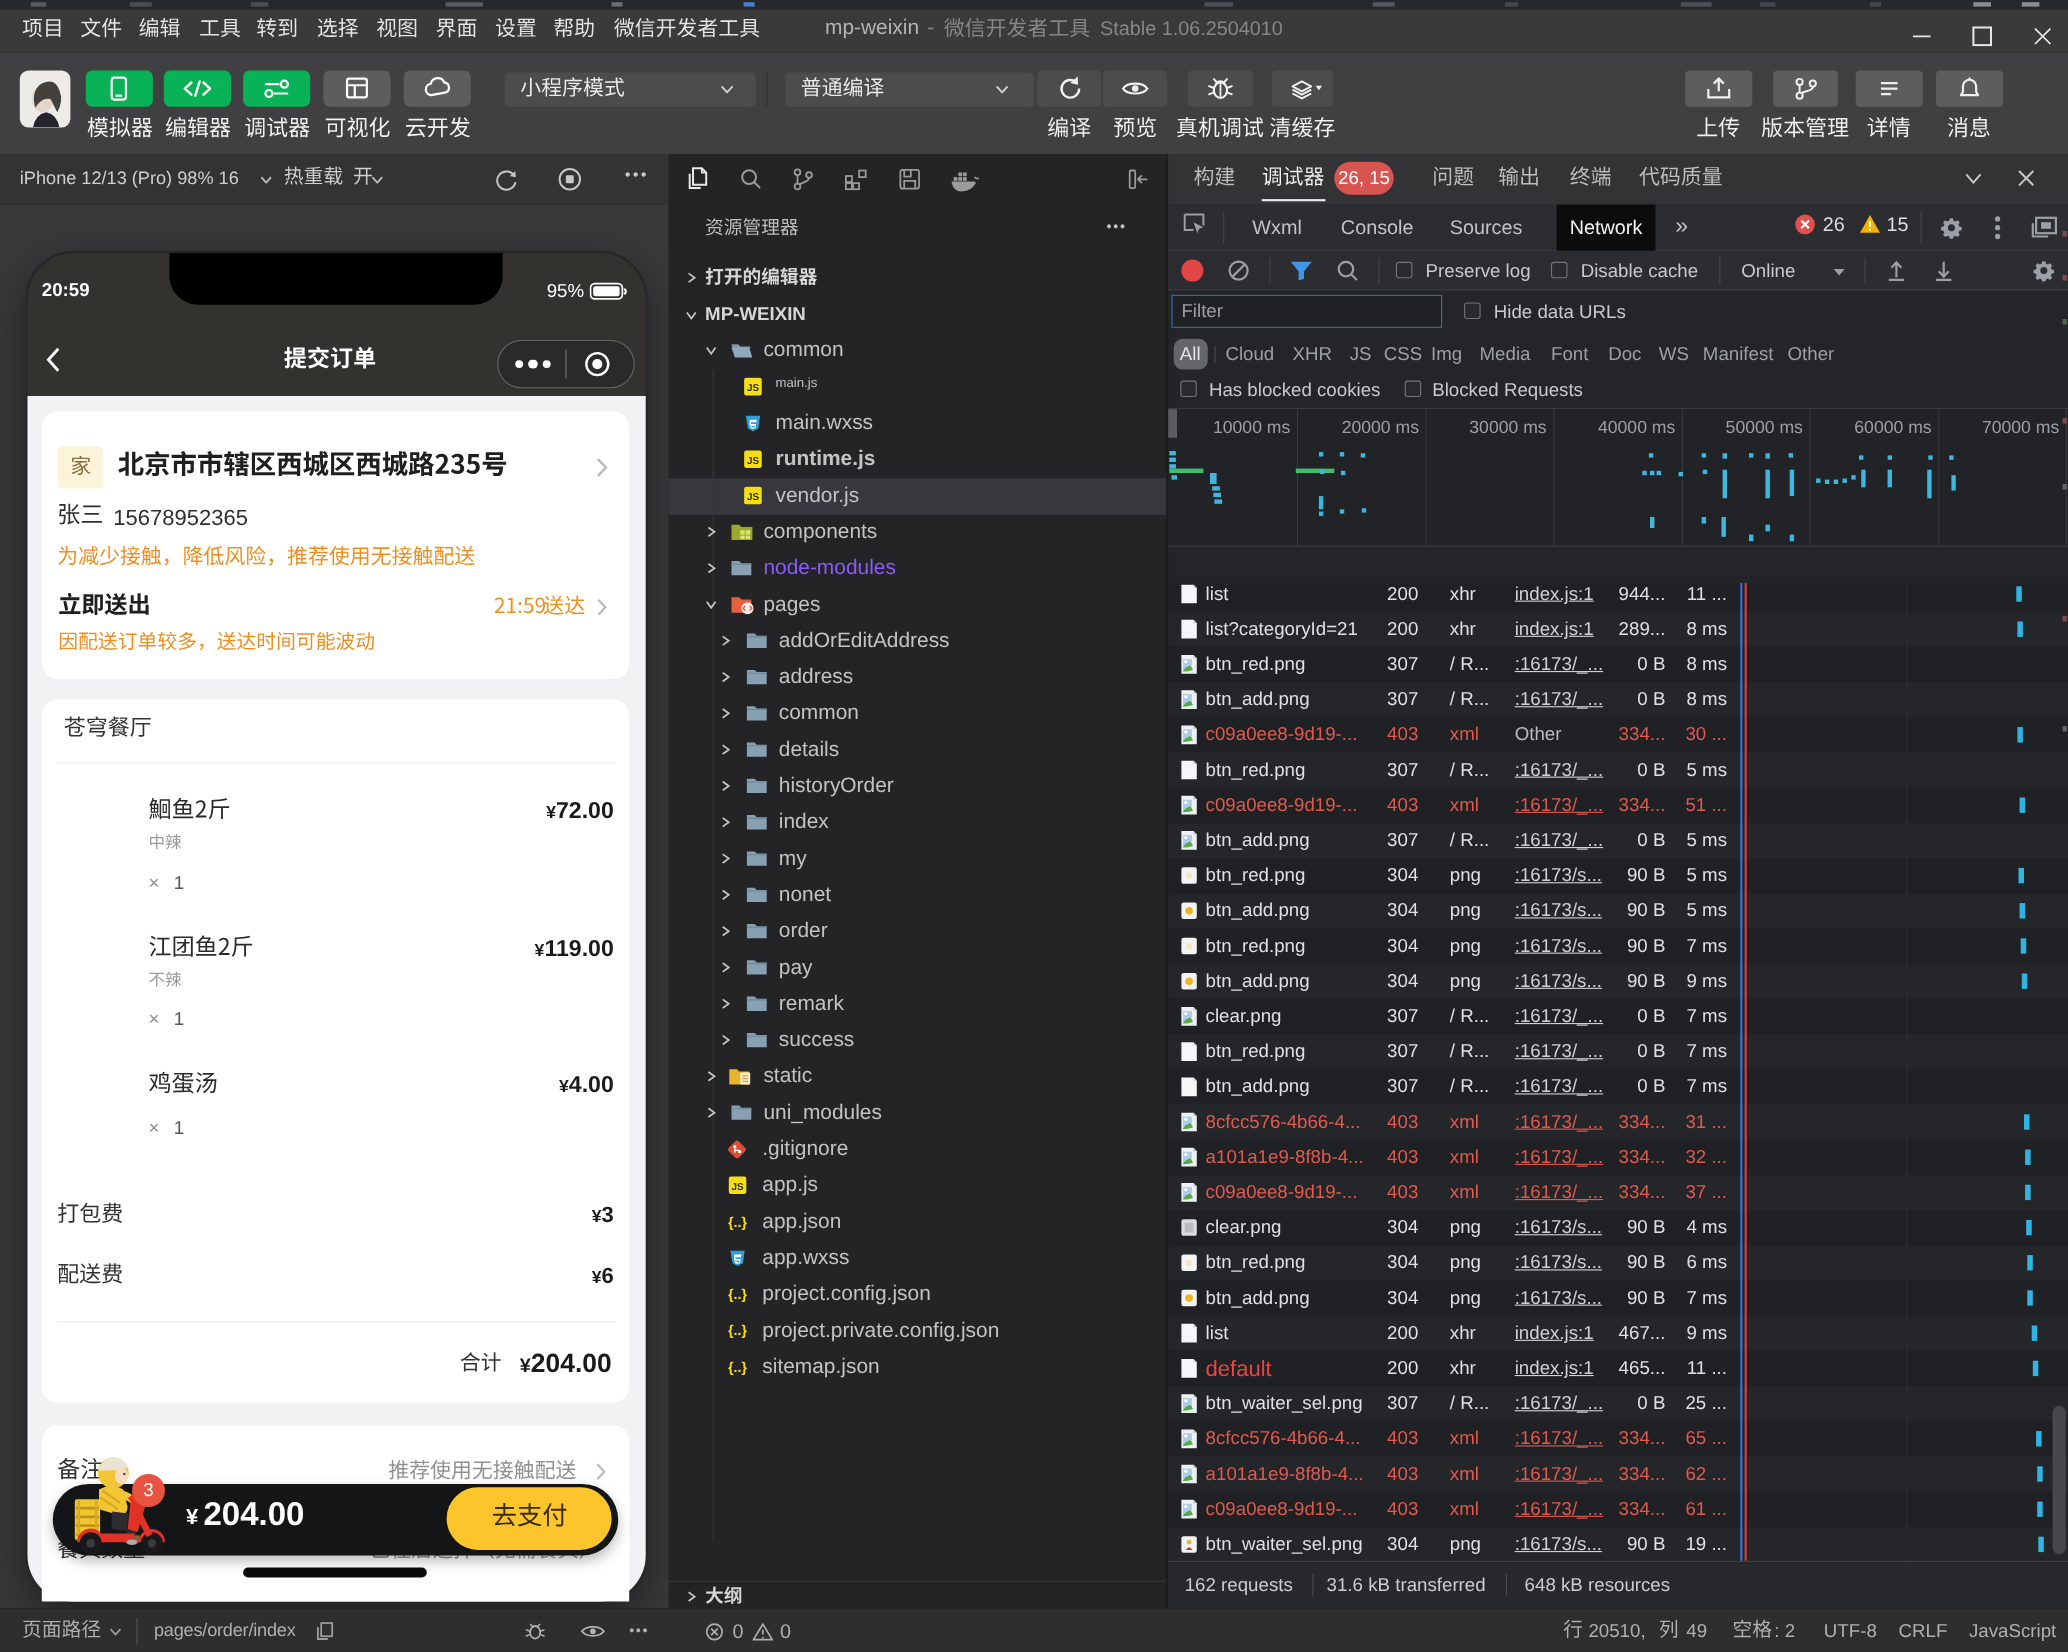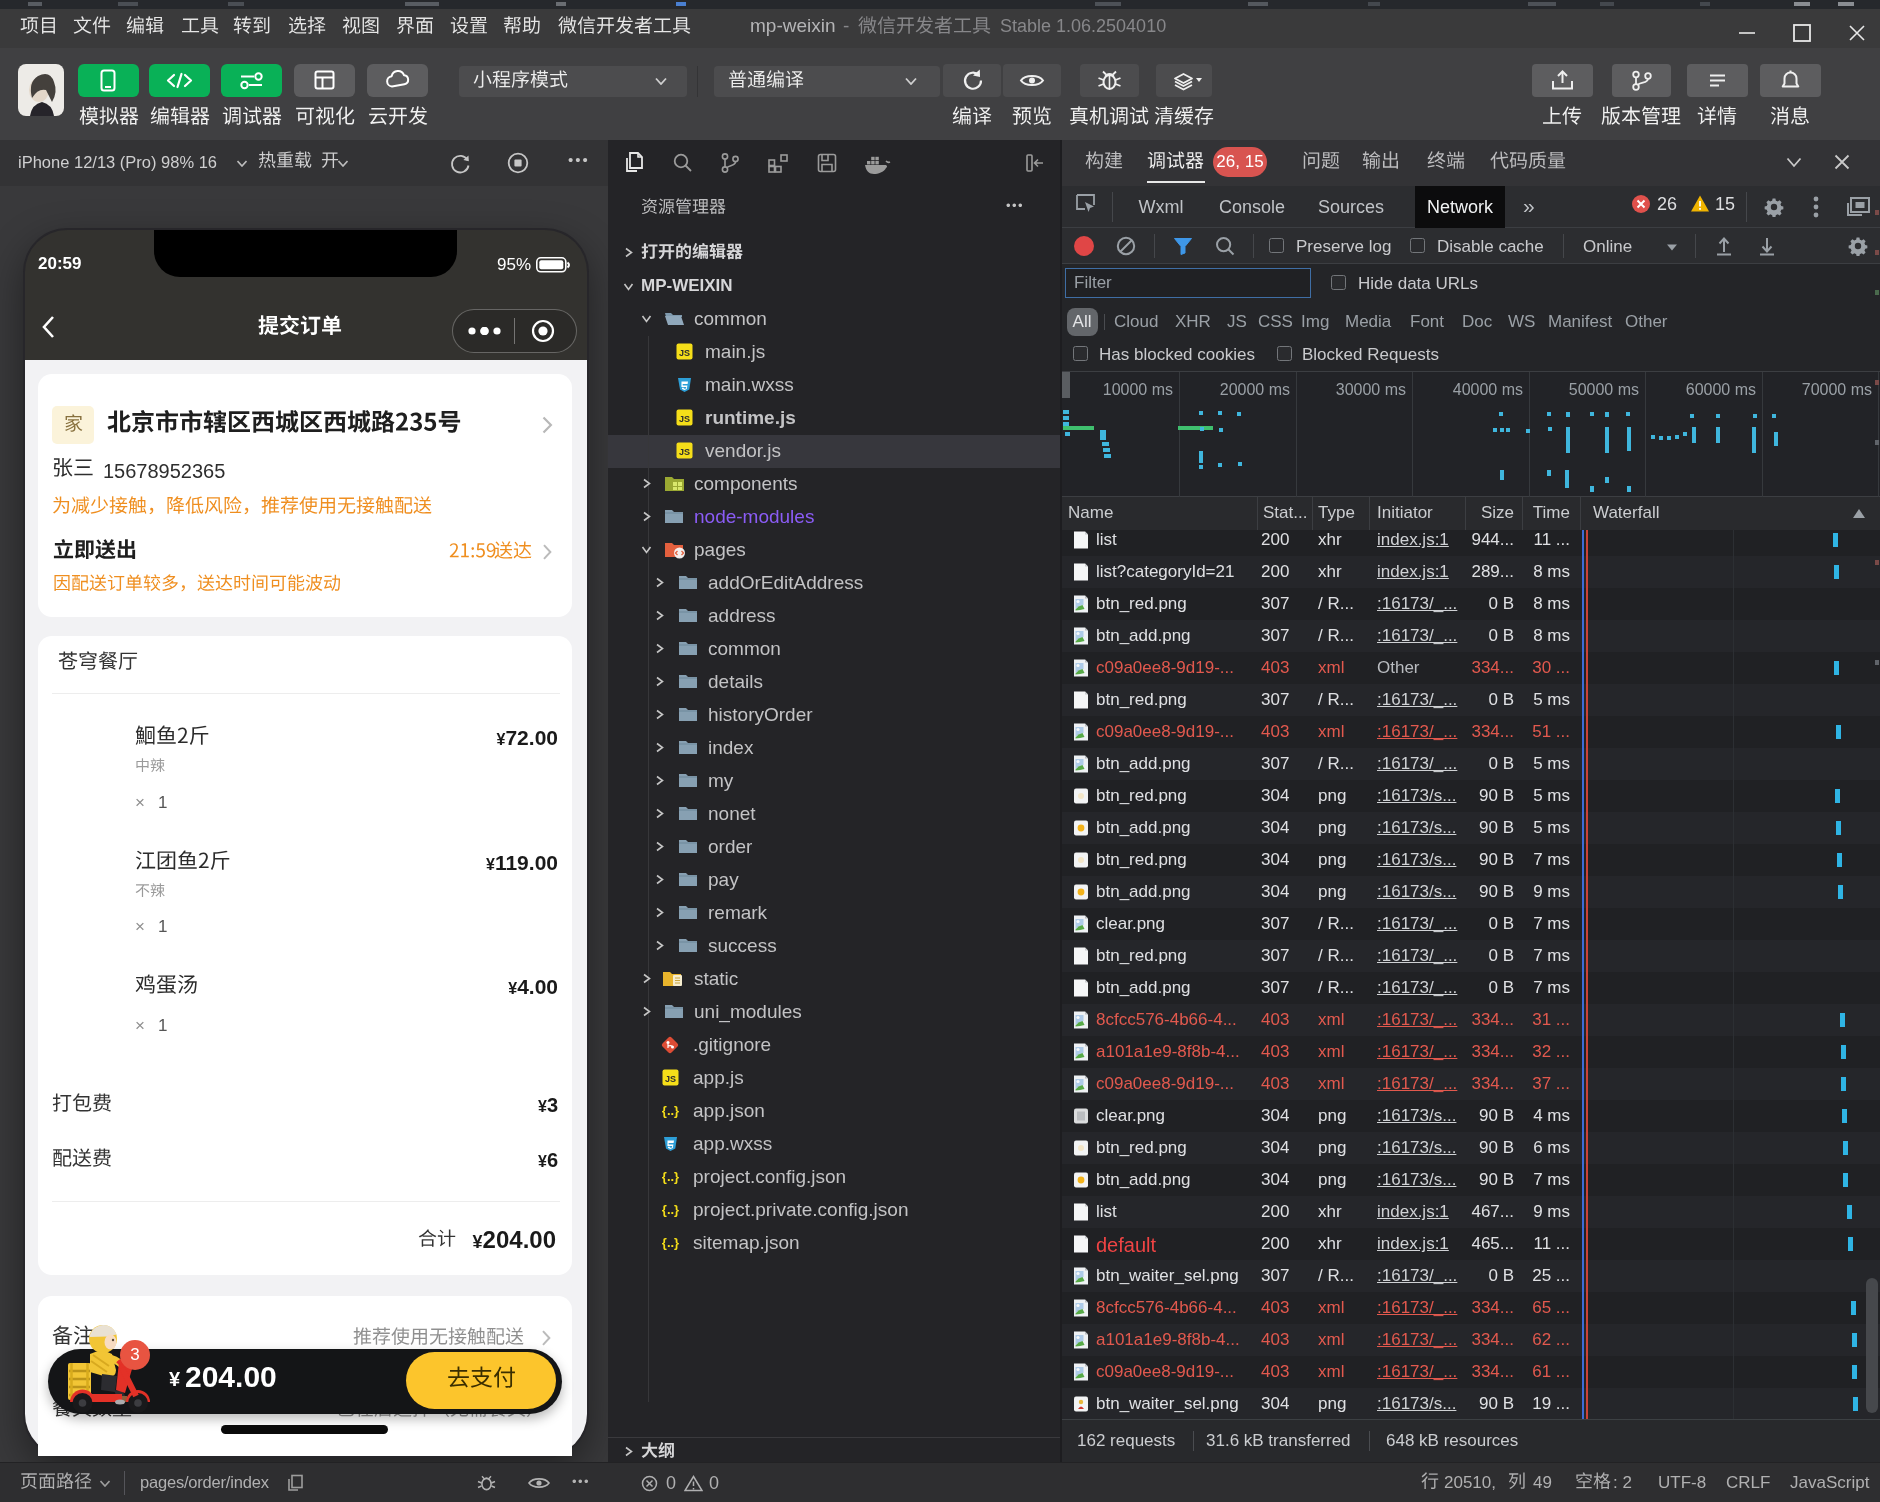--- a/index.html
+++ b/index.html
@@ -991,21 +991,21 @@
           <path d="M1 6 h16 l3 9 h-16 z" fill="#90a8bb"></path>
         </svg>
       </div>
       <div style="position:absolute;left:86px;top:169.1px;font-size:19px;color:#c3c3c5;font-weight:400;line-height:1;white-space:pre;">common</div>
       <div style="position:absolute;left:68px;top:203px;width:17px;height:17px;">
         <svg width="17" height="17">
           <rect x="0.5" y="0.5" width="16" height="16" rx="2" fill="#f5de19"></rect>
           <text x="8.5" y="12.5" font-family="Liberation Sans" font-size="9" font-weight="bold" fill="#2d2d2d" text-anchor="middle">JS</text>
         </svg>
       </div>
-      <div style="position:absolute;left:97px;top:202.1px;font-size:19px;color:#c3c3c5;font-weight:400;line-height:1;white-space:pre;">main.js</div>
+      <div style="position:absolute;left:97px;top:202.1px;font-size:12px;color:#c3c3c5;font-weight:400;line-height:1;white-space:pre;">main.js</div>
       <div style="position:absolute;left:68px;top:236px;width:17px;height:17px;">
         <svg width="17" height="17">
           <path d="M2 2 h13 l-1.7 11.5 L8.5 16 L4 13.5 Z" fill="#2d9fd8"></path>
           <path d="M5.5 5.5 h6.5 l-0.4 2.4 h-5 l0.2 1.6 h4.6 l-0.6 3.6 l-2.4 0.9 l-2.3 -0.9 l-0.2 -1.4 h1.9 l0.1 0.7 l1 0.4 l1.1 -0.4 l0.2 -1.4 h-4.8 z" fill="#fff"></path>
         </svg>
       </div>
       <div style="position:absolute;left:97px;top:235.1px;font-size:19px;color:#c3c3c5;font-weight:400;line-height:1;white-space:pre;">main.wxss</div>
       <div style="position:absolute;left:68px;top:269px;width:17px;height:17px;">
         <svg width="17" height="17">
           <rect x="0.5" y="0.5" width="16" height="16" rx="2" fill="#f5de19"></rect>
@@ -1527,40 +1527,20 @@
         <div style="position:absolute;left:621px;top:60px;width:4px;height:4px;background:#3fb6dd"></div>
         <div style="position:absolute;left:630px;top:55px;width:4px;height:16px;background:#3fb6dd"></div>
         <div style="position:absolute;left:628px;top:42px;width:4px;height:4px;background:#3fb6dd"></div>
         <div style="position:absolute;left:654px;top:55px;width:4px;height:16px;background:#3fb6dd"></div>
         <div style="position:absolute;left:654px;top:42px;width:4px;height:4px;background:#3fb6dd"></div>
         <div style="position:absolute;left:691px;top:42px;width:4px;height:4px;background:#3fb6dd"></div>
         <div style="position:absolute;left:690px;top:55px;width:4px;height:26px;background:#3fb6dd"></div>
         <div style="position:absolute;left:712px;top:60px;width:4px;height:14px;background:#3fb6dd"></div>
         <div style="position:absolute;left:710px;top:42px;width:4px;height:4px;background:#3fb6dd"></div>
       </div>
-      <div style="position:absolute;left:0;top:357px;width:818px;height:33px;background:#292a2d">
-        <div style="position:absolute;left:195px;top:0;width:1px;height:33px;background:#3c3e42"></div>
-        <div style="position:absolute;left:250px;top:0;width:1px;height:33px;background:#3c3e42"></div>
-        <div style="position:absolute;left:307px;top:0;width:1px;height:33px;background:#3c3e42"></div>
-        <div style="position:absolute;left:403px;top:0;width:1px;height:33px;background:#3c3e42"></div>
-        <div style="position:absolute;left:460px;top:0;width:1px;height:33px;background:#3c3e42"></div>
-        <div style="position:absolute;left:518px;top:0;width:1px;height:33px;background:#3c3e42"></div>
-        <div style="position:absolute;left:6px;top:7.2px;font-size:17px;color:#cbcdd0;font-weight:400;line-height:1;white-space:pre;">Name</div>
-        <div style="position:absolute;left:201px;top:7.2px;font-size:17px;color:#cbcdd0;font-weight:400;line-height:1;white-space:pre;">Stat...</div>
-        <div style="position:absolute;left:256px;top:7.2px;font-size:17px;color:#cbcdd0;font-weight:400;line-height:1;white-space:pre;">Type</div>
-        <div style="position:absolute;left:315px;top:7.2px;font-size:17px;color:#cbcdd0;font-weight:400;line-height:1;white-space:pre;">Initiator</div>
-        <div style="position:absolute;right:366px;top:7.2px;font-size:17px;color:#cbcdd0;font-weight:400;line-height:1;white-space:pre;right:366px">Size</div>
-        <div style="position:absolute;right:310px;top:7.2px;font-size:17px;color:#cbcdd0;font-weight:400;line-height:1;white-space:pre;right:310px">Time</div>
-        <div style="position:absolute;left:531px;top:7.2px;font-size:17px;color:#cbcdd0;font-weight:400;line-height:1;white-space:pre;">Waterfall</div>
-        <div style="position:absolute;left:790px;top:11px;width:14px;height:11px;">
-          <svg width="14" height="11">
-            <path d="M7 1 L13 10 H1 Z" fill="#9aa0a6"></path>
-          </svg>
-        </div>
-      </div>
       <div style="position:absolute;left:0;top:390px;width:818px;height:889px;overflow:hidden">
         <div style="position:absolute;left:0;top:-6px;width:818px;height:32px;background:#202124">
           <div style="position:absolute;left:10px;top:6px;width:18px;height:20px;">
             <svg width="18" height="20">
               <path d="M2 1.5 h11 l3 3 v14 h-14 z" fill="#f5f6f7"></path>
               <path d="M13 1.5 l3 3 h-3 z" fill="#c9cbce"></path>
             </svg>
           </div>
           <div style="position:absolute;left:34px;top:7.2px;font-size:17px;color:#dfe0e3;font-weight:400;line-height:1;white-space:pre;">list</div>
           <div style="position:absolute;left:199px;top:7.2px;font-size:17px;color:#dfe0e3;font-weight:400;line-height:1;white-space:pre;">200</div>

